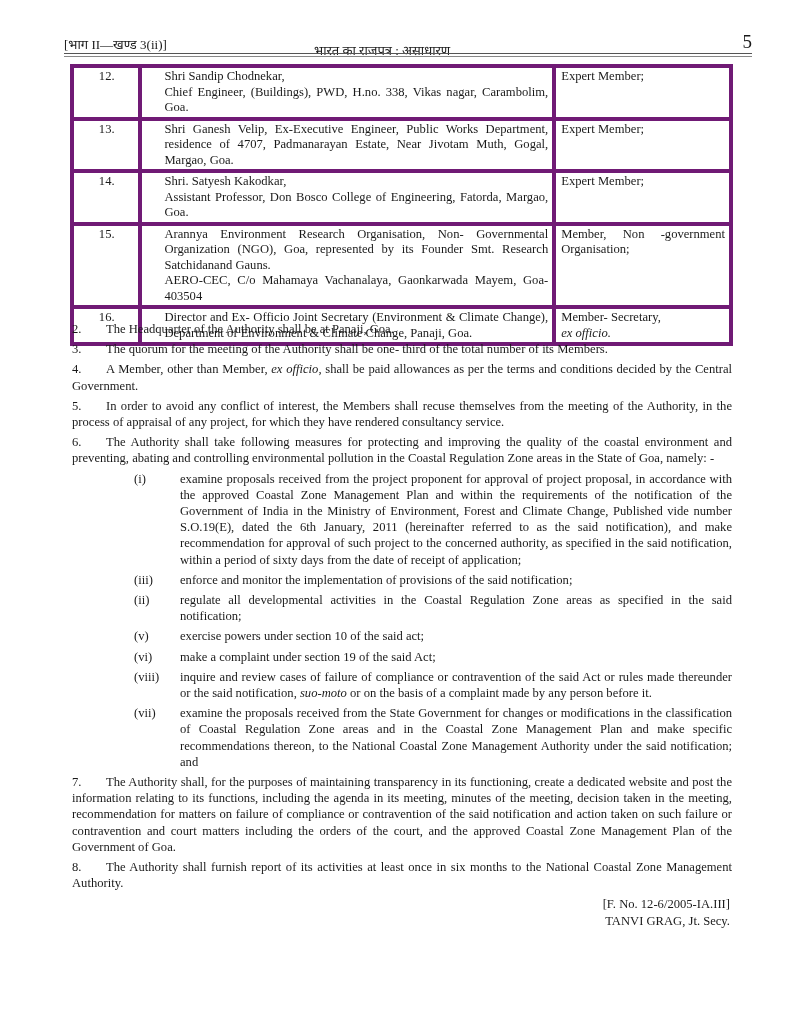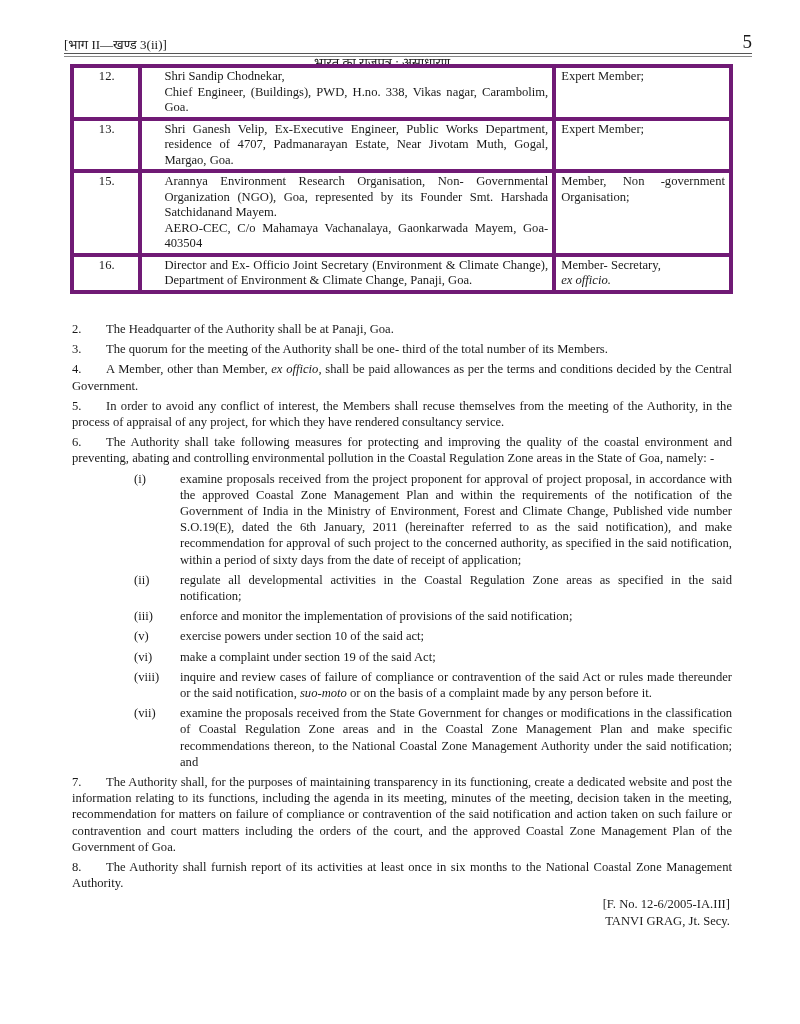--- a/index.html
+++ b/index.html
@@ -1,20 +1,20 @@
 <!DOCTYPE html>
 <html><head>
 <meta charset="utf-8">
 <style>
   html, body { margin: 0; padding: 0; background: #ffffff; }
   body { width: 800px; height: 1024px; position: relative; overflow: hidden;
          font-family: "Liberation Serif", "DejaVu Serif", serif; color: #1a1a1a; }
   .page-header { position: absolute; left: 64px; top: 33px; width: 688px; height: 20px; font-size: 13px; }
   .page-header .left { position: absolute; left: 0; top: 2px; }
-  .page-header .center { position: absolute; left: 250px; top: 20px; }
+  .page-header .center { position: absolute; left: 250px; top: 8px; }
   .page-header .right { position: absolute; right: 0; top: -2px; font-size: 19px; }
   .header-rule { position: absolute; left: 64px; top: 53px; width: 688px; height: 4px;
                  border-top: 1.5px solid #555; border-bottom: 1px solid #888; box-sizing: border-box; }
 
   table.members { position: absolute; left: 70px; top: 64px; width: 663px; border-collapse: collapse; font-size: 12.6px; line-height: 15.5px; }
   table.members td { border: 4px solid #701a75; vertical-align: top; padding: 1px 4px 1px 5px; }
   table.members td.num { width: 58px; text-align: center; padding-top: 1px; }
   table.members td.desc { width: 404px; text-align: justify; padding-left: 22px; }
   table.members td.role { width: 170px; text-align: justify; }
   .italic { font-style: italic; }
@@ -52,23 +52,33 @@
       <tr>
         <td class="num">13.</td>
         <td class="desc">
           <div>Shri Ganesh Velip, Ex-Executive Engineer, Public Works Department, residence of 4707, Padmanarayan Estate, Near Jivotam Muth, Gogal, Margao, Goa.</div>
         </td>
         <td class="role">
           <div>Expert Member;</div>
         </td>
       </tr>
       <tr>
+        <td class="num">14.</td>
+        <td class="desc">
+          <div>Shri. Satyesh Kakodkar,</div>
+          <div>Assistant Professor, Don Bosco College of Engineering, Fatorda, Margao, Goa.</div>
+        </td>
+        <td class="role">
+          <div>Expert Member;</div>
+        </td>
+      </tr>
+      <tr>
         <td class="num">15.</td>
         <td class="desc">
-          <div>Arannya Environment Research Organisation, Non- Governmental Organization (NGO), Goa, represented by its Founder Smt. Harshada Satchidanand Mayem.</div>
+          <div>Arannya Environment Research Organisation, Non- Governmental Organization (NGO), Goa, represented by its Founder Smt. Research Satchidanand Gauns.</div>
           <div>AERO-CEC, C/o Mahamaya Vachanalaya, Gaonkarwada Mayem, Goa-403504</div>
         </td>
         <td class="role">
           <div>Member, Non -government Organisation;</div>
         </td>
       </tr>
       <tr>
         <td class="num">16.</td>
         <td class="desc">
           <div>Director and Ex- Officio Joint Secretary  (Environment &amp; Climate Change), Department of Environment &amp; Climate Change, Panaji, Goa.</div>
@@ -83,22 +93,22 @@
 
 <div class="body">
   <p class="para"><span class="pn">2.</span><span>The Headquarter of the Authority shall be at Panaji, Goa.</span></p>
   <p class="para"><span class="pn">3.</span><span>The quorum for the meeting of the Authority shall be one- third of the total number of its Members.</span></p>
   <p class="para"><span class="pn">4.</span><span>A Member, other than Member, </span><span class="italic">ex officio</span><span>, shall be paid allowances as per the terms and conditions decided by the Central Government.</span></p>
   <p class="para"><span class="pn">5.</span><span>In order to avoid any conflict of interest, the Members shall recuse themselves from the meeting of the Authority, in the process of appraisal of any project, for which they have rendered consultancy service.</span></p>
   <p class="para"><span class="pn">6.</span><span>The Authority shall take following measures for protecting and improving the quality of the coastal environment and preventing, abating and controlling environmental pollution in the Coastal Regulation Zone areas in the State of Goa, namely: -</span></p>
 
   <div class="clauses">
     <div class="clause"><span class="cn">(i)</span><span>examine  proposals received from the project proponent for approval of project proposal, in accordance with the approved Coastal Zone Management Plan and within the requirements of the notification of the Government of India in the Ministry of Environment, Forest and Climate Change, Published vide number S.O.19(E), dated the 6th January, 2011 (hereinafter referred to as the said notification), and make recommendation for approval of such project to the concerned authority, as specified in the said notification, within a period of sixty days from the date of receipt of application;</span></div>
+    <div class="clause"><span class="cn">(iii)</span><span>enforce and monitor the implementation of provisions of the said notification;</span></div>
     <div class="clause"><span class="cn">(ii)</span><span>regulate all developmental activities in the Coastal Regulation Zone areas as specified in the said notification;</span></div>
-    <div class="clause"><span class="cn">(iii)</span><span>enforce and monitor the implementation of provisions of the said notification;</span></div>
     <div class="clause"><span class="cn">(v)</span><span>exercise powers under section 10 of the said act;</span></div>
     <div class="clause"><span class="cn">(vi)</span><span>make a complaint under section 19 of the said Act;</span></div>
     <div class="clause"><span class="cn">(viii)</span><span>inquire and review cases of failure of compliance or contravention of the said Act or rules made thereunder or the said notification, </span><span class="italic">suo-moto</span><span> or on the basis of a complaint made by any person before it.</span></div>
     <div class="clause"><span class="cn">(vii)</span><span>examine the proposals received from the State Government for changes or  modifications in the classification of Coastal Regulation Zone areas and in the Coastal Zone Management Plan and make specific recommendations thereon, to the National Coastal Zone Management Authority under the said notification; and</span></div>
   </div>
 
   <p class="para"><span class="pn">7.</span><span>The Authority shall, for the purposes of maintaining transparency in its functioning, create a dedicated website and post the information relating to its functions, including the agenda in its meeting, minutes of the meeting, decision taken in the meeting, recommendation for matters on failure of compliance or contravention of the said notification and action taken on such failure or  contravention and court matters including the orders of the court, and the approved Coastal Zone Management Plan of the Government of Goa.</span></p>
   <p class="para"><span class="pn">8.</span><span>The Authority shall furnish report of its activities at least once in six months to the National Coastal Zone Management Authority.</span></p>
 
   <div class="sig">

